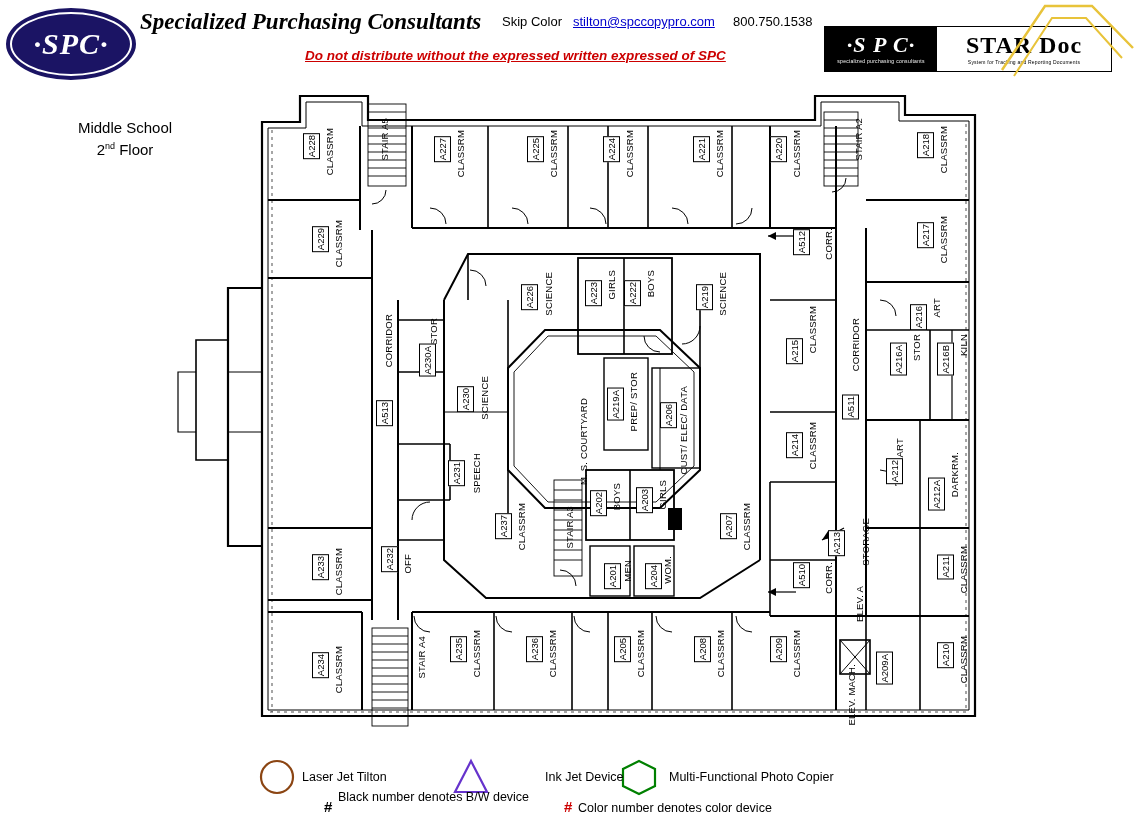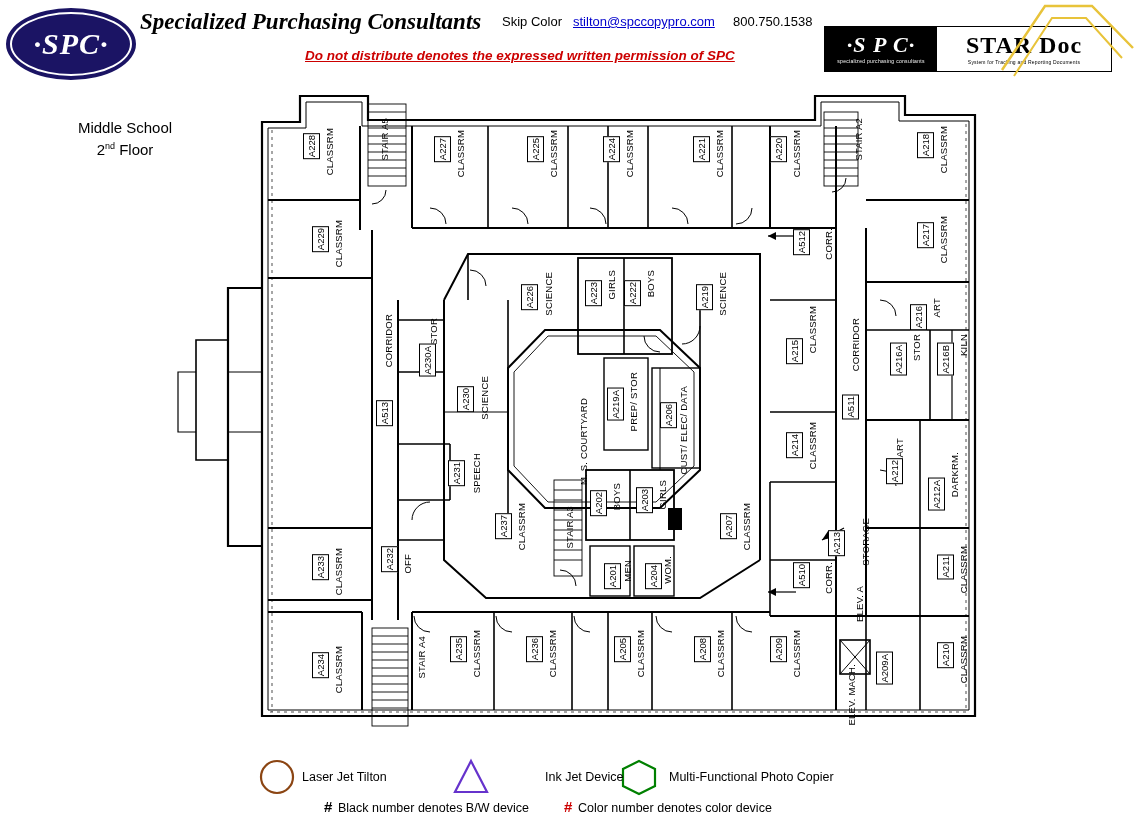--- a/index.html
+++ b/index.html
@@ -107,21 +107,21 @@
 <div id="page">
 
   <div class="spc-logo">
     <div class="spc-logo-inner">·SPC·</div>
   </div>
 
   <div class="hdr-title">Specialized Purchasing Consultants</div>
   <div class="hdr-contact-name">Skip Color</div>
   <a class="hdr-email" href="#">stilton@spccopypro.com</a>
   <div class="hdr-phone">800.750.1538</div>
-  <div class="hdr-warning">Do not distribute denotes the expressed written permission of SPC</div>
+  <div class="hdr-warning">Do not distribute without the expressed written expressed of SPC</div>
 
   <div class="stardoc">
     <div class="stardoc-left">
       <div class="big">·S P C·</div>
       <div class="small">specialized purchasing consultants</div>
     </div>
     <div class="stardoc-right">
       <div class="big">STAR Doc</div>
       <div class="small">System for Tracking and Reporting Documents</div>
     </div>
@@ -496,18 +496,18 @@
     <svg style="position:absolute;left:0;top:0;width:1135px;height:72px;">
       <circle cx="277" cy="25" r="16" fill="none" stroke="#8B4513" stroke-width="2.2"></circle>
       <polygon points="471,9 487,40 455,40" fill="none" stroke="#6633cc" stroke-width="2.2"></polygon>
       <polygon points="639,9 655,17 655,34 639,42 623,34 623,17" fill="none" stroke="#008000" stroke-width="2.2"></polygon>
     </svg>
     <div class="lg-item" style="left:302px;top:18px;">Laser Jet Tilton</div>
     <div class="lg-item" style="left:497px;top:18px;margin-left:48px;">Ink Jet Device</div>
     <div class="lg-item" style="left:669px;top:18px;">Multi-Functional Photo Copier</div>
 
     <div class="lg-item hash" style="left:324px;top:46px;color:#000;">#</div>
-    <div class="lg-item" style="left:338px;top:49px;">Black number denotes B/W device</div>
+    <div class="lg-item" style="left:338px;top:38px;">Black number denotes B/W device</div>
     <div class="lg-item hash" style="left:564px;top:46px;color:#cc0000;">#</div>
     <div class="lg-item" style="left:578px;top:49px;">Color number denotes color device</div>
   </div>
 
 </div>
 
 </body></html>

